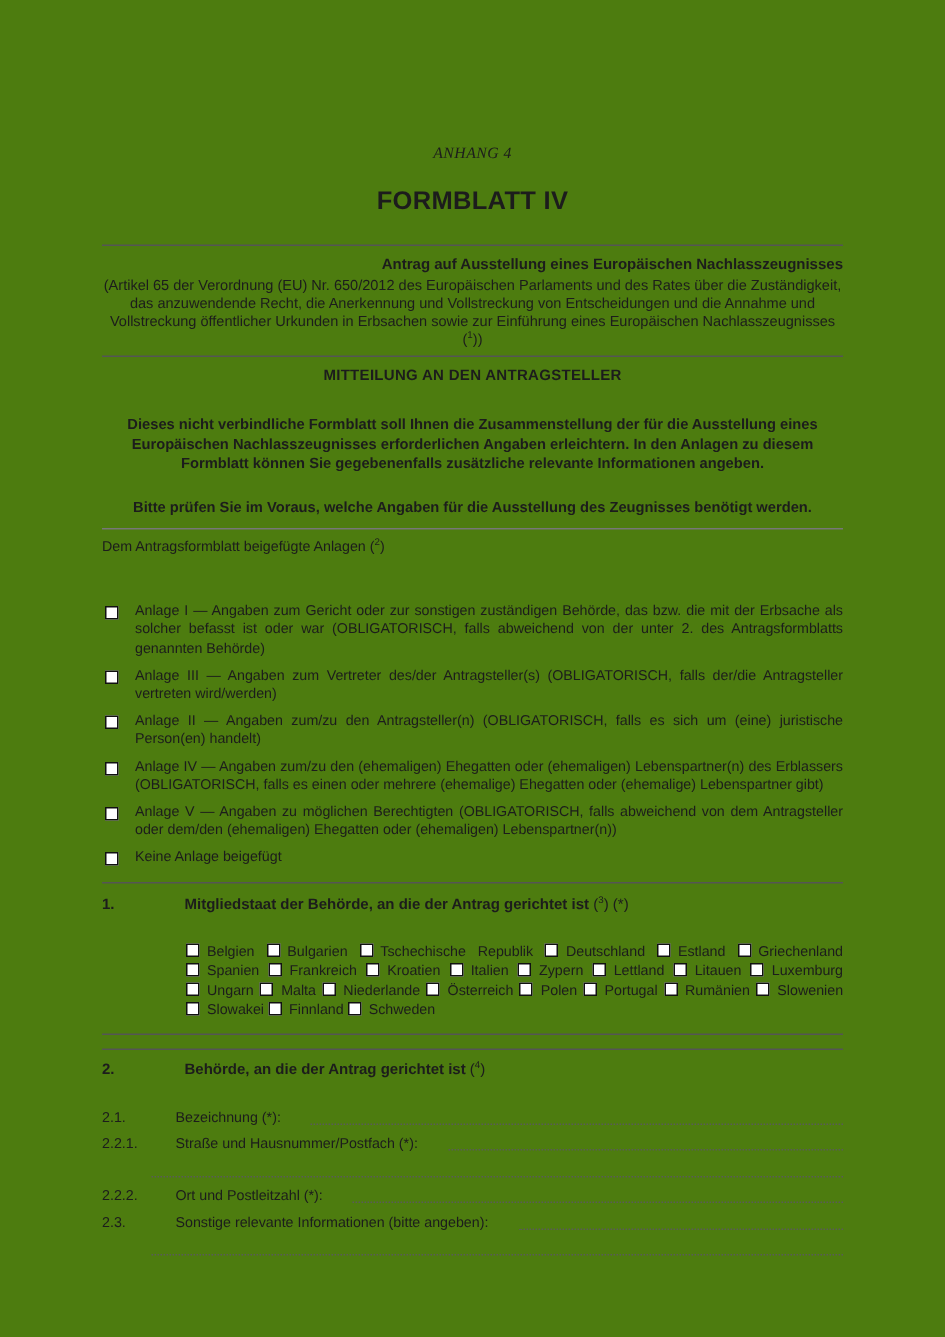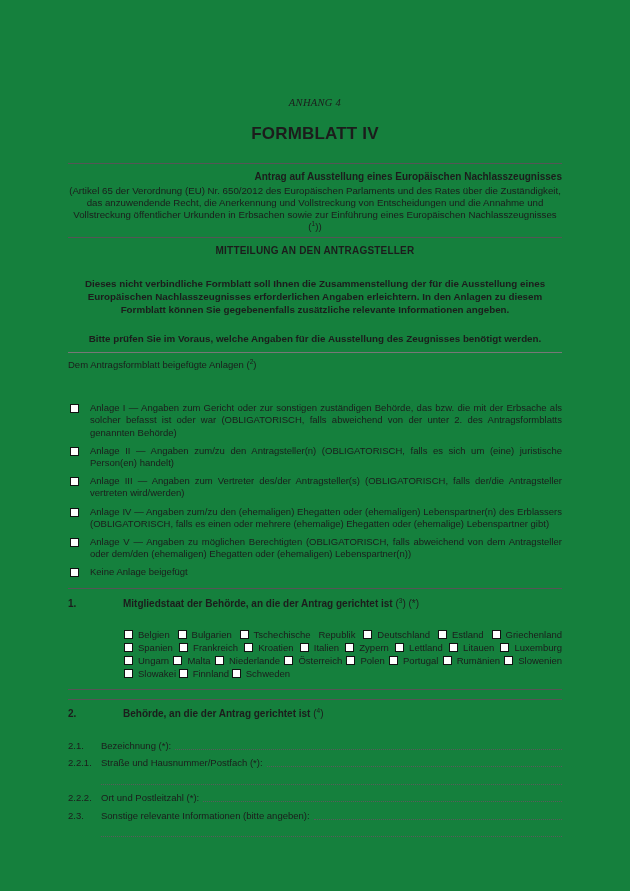--- a/index.html
+++ b/index.html
@@ -1,19 +1,19 @@
 <!DOCTYPE html>
 <html><head>
 <meta charset="utf-8">
 <style>
   html,body { margin:0; padding:0; background:#ffffff; }
   .page {
     position:relative;
     width:630px; height:891px;
-    background:#15803d;
+    background:#4d7c0f;
     font-family:"Liberation Sans", sans-serif;
     font-size:9.5px;
     color:#1c1c1c;
     overflow:hidden;
   }
   .content { position:absolute; left:68px; right:68px; top:0; }
 
   .pad-top { height:97px; }
   .annex {
     text-align:center;
@@ -93,21 +93,21 @@
   .country-row { text-align:justify; text-align-last:justify;padding-left:24px; }
   .country-row.last { text-align-last:auto; }
   .country { white-space:nowrap; }
   .country .cb { margin-right:5px; }
 
   hr.r5a { margin-top:9px; }
   hr.r5b { margin-top:9px; }
   .sec2-heading { margin-top:8px; }
 
   #section2-rows { margin-top:21px; }
-  .form-row { display:flex; line-height:12px; margin-bottom:5.5px; }
+  .form-row { display:flex; line-height:12px; margin-bottom:5.5px;gap:16px; }
   .row-num { width:33px; flex:none; }
   .row-label { white-space:nowrap; }
   .dots {
     flex:1;
     border-bottom:1.4px dotted #5a5a5a;
     align-self:flex-end;
     margin-bottom:2px;
     margin-left:4px;
     min-width:20px;
   }
@@ -139,25 +139,25 @@
 
     <div class="attach-label"><span>Dem Antragsformblatt beigefügte Anlagen (</span><sup class="fn">2</sup><span>)</span></div>
 
     <div id="anlagen-list">
         <div class="anlage-item">
           <span class="cb"></span>
           <div class="anlage-text">Anlage I — Angaben zum Gericht oder zur sonstigen zuständigen Behörde, das bzw. die mit der Erbsache als solcher befasst ist oder war (OBLIGATORISCH, falls abweichend von der unter 2. des Antragsformblatts genannten Behörde)</div>
         </div>
         <div class="anlage-item">
           <span class="cb"></span>
+          <div class="anlage-text">Anlage III — Angaben zum Vertreter des/der Antragsteller(s) (OBLIGATORISCH, falls der/die Antragsteller vertreten wird/werden)</div>
+        </div>
+        <div class="anlage-item">
+          <span class="cb"></span>
           <div class="anlage-text">Anlage II — Angaben zum/zu den Antragsteller(n) (OBLIGATORISCH, falls es sich um (eine) juristische Person(en) handelt)</div>
-        </div>
-        <div class="anlage-item">
-          <span class="cb"></span>
-          <div class="anlage-text">Anlage III — Angaben zum Vertreter des/der Antragsteller(s) (OBLIGATORISCH, falls der/die Antragsteller vertreten wird/werden)</div>
         </div>
         <div class="anlage-item">
           <span class="cb"></span>
           <div class="anlage-text">Anlage IV — Angaben zum/zu den (ehemaligen) Ehegatten oder (ehemaligen) Lebenspartner(n) des Erblassers (OBLIGATORISCH, falls es einen oder mehrere (ehemalige) Ehegatten oder (ehemalige) Lebenspartner gibt)</div>
         </div>
         <div class="anlage-item">
           <span class="cb"></span>
           <div class="anlage-text">Anlage V — Angaben zu möglichen Berechtigten (OBLIGATORISCH, falls abweichend von dem Antragsteller oder dem/den (ehemaligen) Ehegatten oder (ehemaligen) Lebenspartner(n))</div>
         </div>
         <div class="anlage-item">

